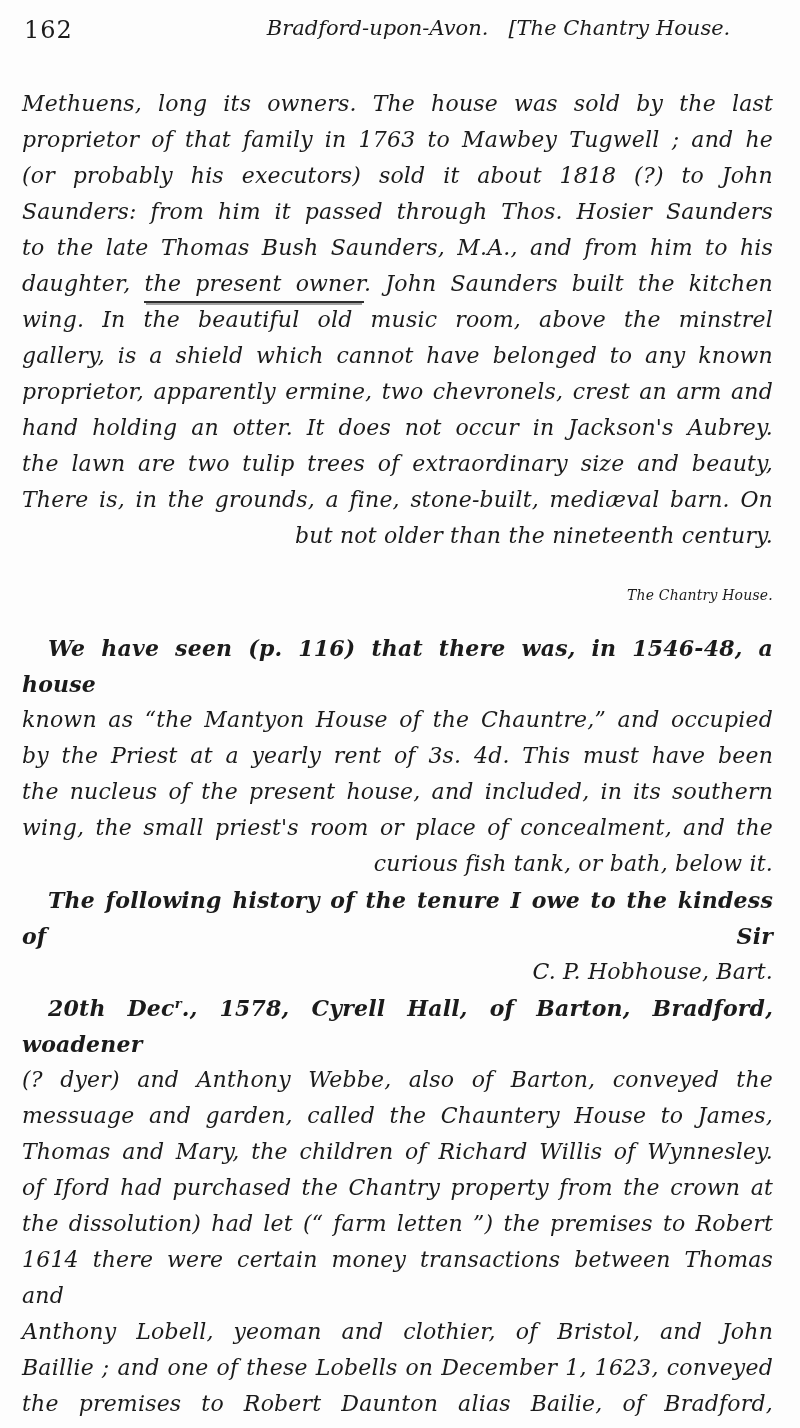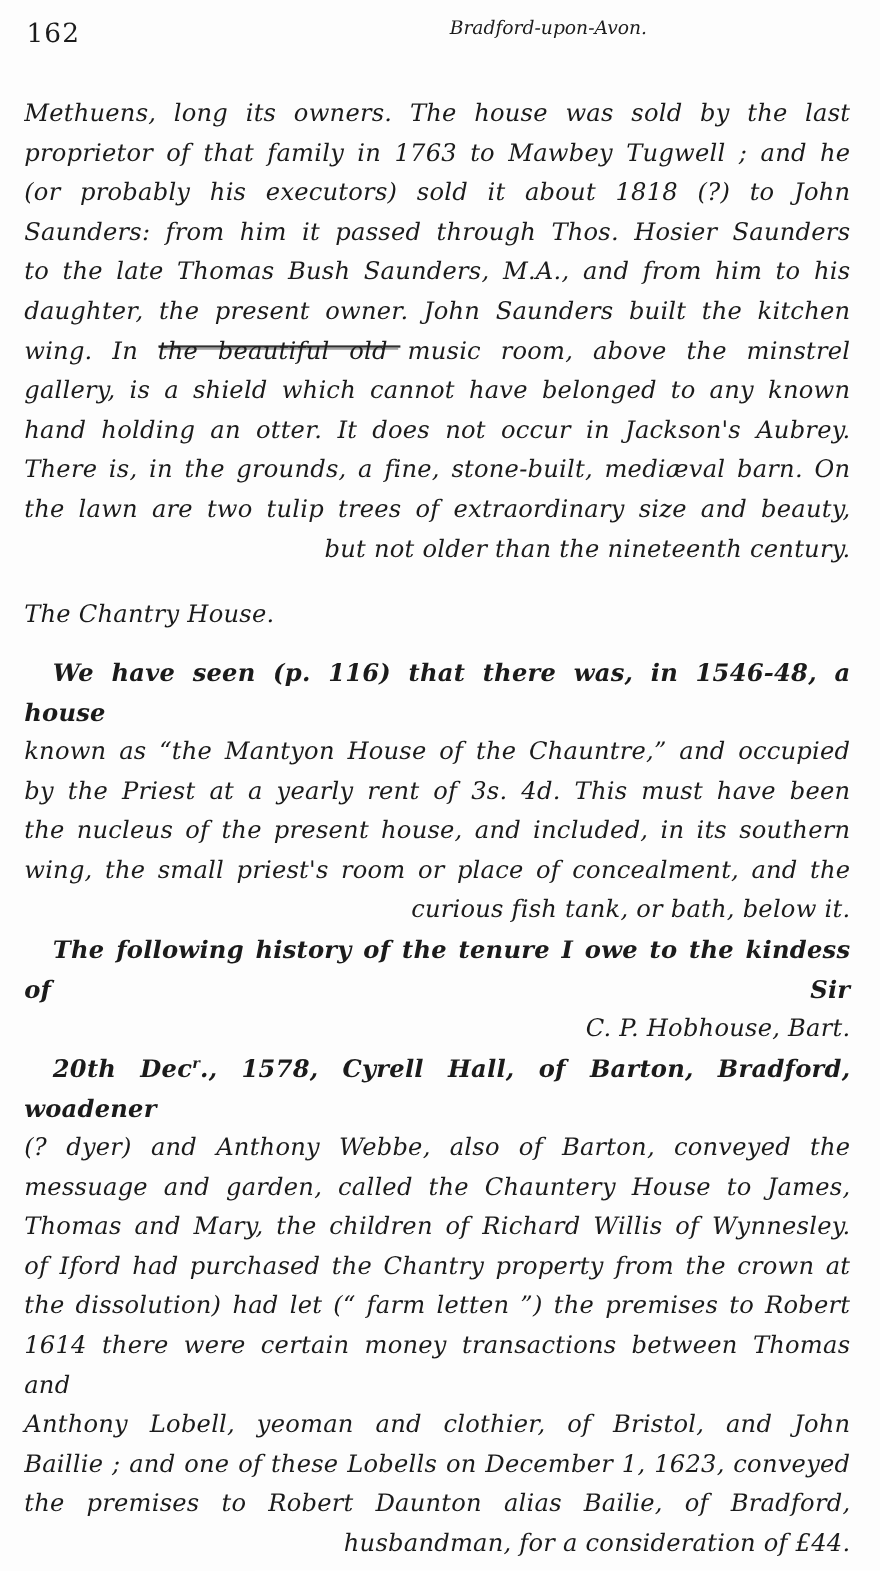--- a/index.html
+++ b/index.html
@@ -33,80 +33,82 @@
     letter-spacing: 1px;
   }
   .running-title {
     position: absolute;
     left: 225px;
     right: 28px;
     top: 16px;
     display: flex;
     justify-content: center;
     gap: 20px;
-    font-size: 17px;
+    font-size: 21px;
     white-space: nowrap;
   }
   
   .text-block {
     margin: 24px 27px 0 22px;
     font-size: 22px;
     line-height: 36px;
     letter-spacing: 0.2px;
   }
   .para { margin: 0; }
   .jl {               
     text-align: justify;
     text-align-last: justify;
     text-justify: inter-word;
   }
   .ll { text-align: right; }   
   .indent { text-indent: 26px; font-weight: bold; }
   .section-heading {
-    text-align: left;
-    font-size: 22px;
+    text-align: right;
+    font-size: 14px;
     margin: 23px 0 17px 0;
   }
   .hand-underline {
     border-bottom: 2.5px solid var(--mark);
     box-shadow: 0 4px 0 -2px rgba(46, 46, 46, 0.45);
-    padding-bottom: 18px;
+    padding-bottom: 5px;
   }
   sup.sup-r {
     font-size: 0.6em;
     vertical-align: super;
     line-height: 0;
   }
 </style>
 </head>
 <body>
 
 <div class="page">
 
   <div class="running-header">
     <span class="page-number">162</span>
     <span class="running-title">
       <span>Bradford-upon-Avon.</span>
+      <span>[The Chantry House.</span>
     </span>
   </div>
 
   <div class="text-block">
 
     <div class="para">
       <div class="jl">Methuens, long its owners.  The house was sold by the last</div>
       <div class="jl">proprietor of that family in 1763 to Mawbey Tugwell ;  and he</div>
       <div class="jl">(or probably his executors) sold it about 1818 (?) to John</div>
       <div class="jl">Saunders: from him it passed through Thos. Hosier Saunders</div>
       <div class="jl">to the late Thomas Bush Saunders, M.A., and from him to his</div>
       <div class="jl"><span>daughter, </span><span class="hand-underline">the present owner</span><span>.  John Saunders built the kitchen</span></div>
       <div class="jl">wing.  In the beautiful old music room, above the minstrel</div>
       <div class="jl">gallery, is a shield which cannot have belonged to any known</div>
+      <div class="jl">proprietor, apparently ermine, two chevronels, crest an arm and</div>
       <div class="jl">hand holding an otter.  It does not occur in Jackson's Aubrey.</div>
+      <div class="jl">the lawn are two tulip trees of extraordinary size and beauty,</div>
       <div class="jl">There is, in the grounds, a fine, stone-built, mediæval barn.  On</div>
-      <div class="jl">the lawn are two tulip trees of extraordinary size and beauty,</div>
       <div class="ll">but not older than the nineteenth century.</div>
     </div>
 
     <div class="section-heading">The Chantry House.</div>
 
     <div class="para">
       <div class="jl indent">We have seen (p. 116) that there was, in 1546-48, a house</div>
       <div class="jl">known as “the Mantyon House of the Chauntre,” and occupied</div>
       <div class="jl">by the Priest at a yearly rent of 3s. 4d.  This must have been</div>
       <div class="jl">the nucleus of the present house, and included, in its southern</div>

